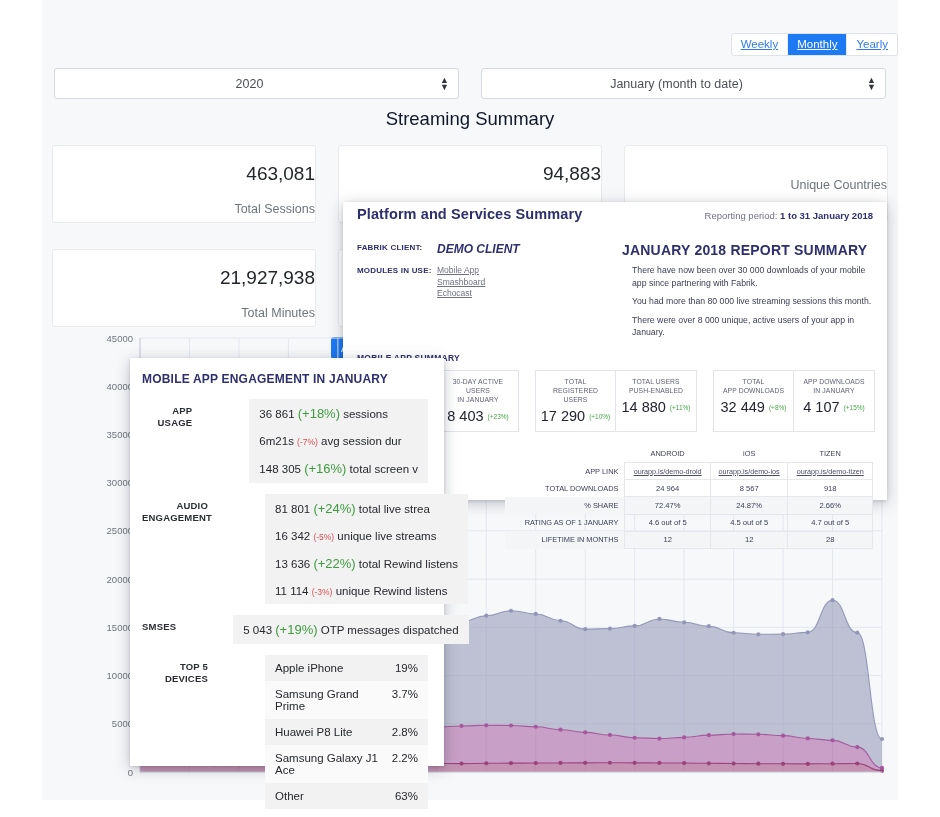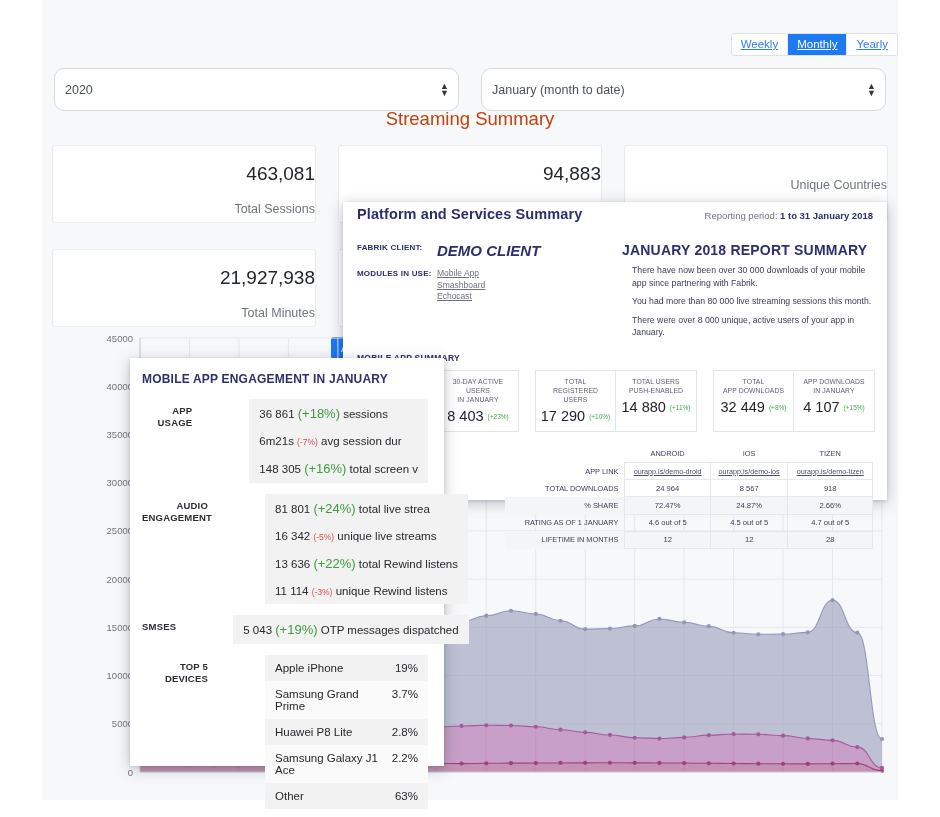--- a/index.html
+++ b/index.html
@@ -50,42 +50,43 @@
   .tab.active { background: #1d7af3; color: #ffffff; }
 
   
   .selects {
     position: absolute; left: 12px; top: 68px;
     width: 832px; display: flex; gap: 22px;
   }
   .sel {
     position: relative;
     flex: 1;
-    height: 43px;
+    height: 31px;
     background: #ffffff;
     border: 1px solid #d6dade;
-    border-radius: 10px;
+    border-radius: 3px;
     display: flex; align-items: center;
     padding: 0 24px 0 10px;
     font-size: 12.5px;
     color: #4b5157;
     cursor: pointer;
+    justify-content: center;
   }
   .sel .arrows {
     position: absolute; right: 9px; top: 50%;
     transform: translateY(-50%);
     font-size: 9px; line-height: 7px; color: #33373b;
     display: flex; flex-direction: column; align-items: center;
   }
 
   
   .section-title {
     position: absolute; left: 0; top: 108px; width: 856px;
     text-align: center;
-    font-size: 18.5px; color: #c2410c; font-weight: 400;
+    font-size: 18.5px; color: #0f172a; font-weight: 400;
   }
 
   
   .stats {
     position: absolute; left: 10px; top: 145px;
     width: 836px;
     display: grid;
     grid-template-columns: repeat(3, 1fr);
     gap: 26px 22px;
     text-align: right;
@@ -139,21 +140,21 @@
   .pc-head { display: flex; align-items: baseline; justify-content: space-between; }
   .pc-title { font-size: 14.5px; font-weight: bold; color: #2e2f6e; letter-spacing: 0.1px; }
   .pc-period { font-size: 9.5px; color: #6f7184; }
   .pc-period b { color: #2e2f6e; }
 
   .pc-cols { display: flex; margin-top: 20px; }
   .pc-left { width: 265px; }
   .pc-right { flex: 1; }
   .kv { display: flex; margin-bottom: 9px; }
   .kv .k { width: 80px; font-size: 8px; font-weight: bold; color: #2e2f6e; letter-spacing: 0.2px; padding-top: 1px; }
-  .kv .v { font-size: 15px; color: #2e2f6e; font-weight: bold; font-style: italic; }
+  .kv .v { font-size: 12px; color: #2e2f6e; font-weight: bold; font-style: italic; }
   .kv .vlist { font-size: 8.5px; color: #6f7184; line-height: 11.5px; text-decoration: underline; }
 
   .rs-title { font-size: 14px; font-weight: bold; color: #2e2f6e; letter-spacing: 0.2px; }
   .rs-p { font-size: 8.7px; color: #3a3d55; line-height: 12.5px; margin: 6px 0 0 10px; }
 
   .pc-sub { font-size: 8.5px; font-weight: bold; color: #2e2f6e; letter-spacing: 0.25px; margin-top: 14px; }
 
   .mas { display: flex; gap: 16px; margin-top: 7px; }
   .mas-grp { display: flex; border: 1px solid #e3e4ea; }
   .mas-cell {

